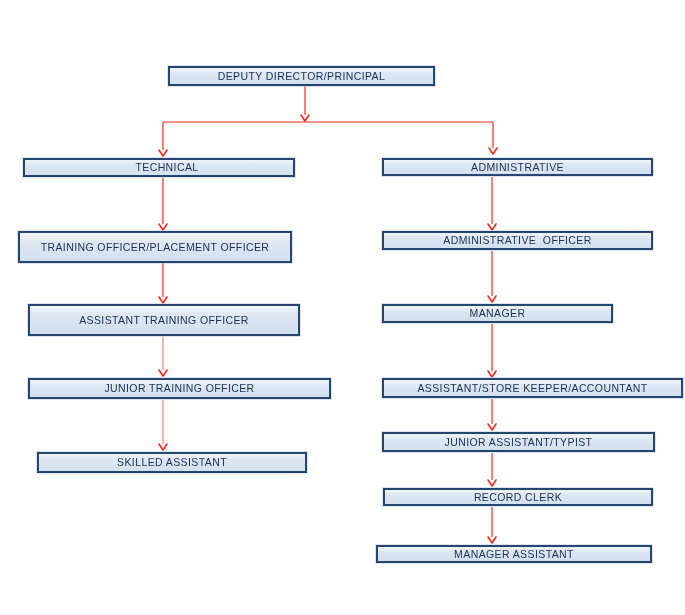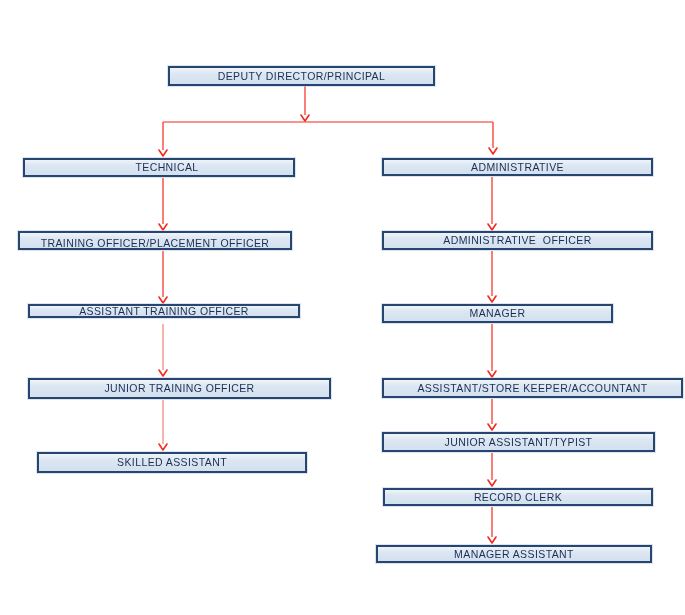--- a/index.html
+++ b/index.html
@@ -51,22 +51,22 @@
   .node .label {
     color: #1b2f52;
     font-size: 10.5px;
     line-height: 1;
     letter-spacing: 0.4px;
     white-space: pre;
     transform: translateY(-0.5px);
   }
   .n-deputy          { left: 168px; top: 66px;  width: 267px; height: 20px; }
   .n-technical       { left: 23px;  top: 158px; width: 272px; height: 19px; padding-left: 16px; }
-  .n-training        { left: 18px;  top: 231px; width: 274px; height: 19px; align-items: flex-end; }
-  .n-asst-training   { left: 28px;  top: 304px; width: 272px; height: 14px; }
+  .n-training        { left: 18px;  top: 231px; width: 274px; height: 32px; }
+  .n-asst-training   { left: 28px;  top: 304px; width: 272px; height: 32px; }
   .n-junior-training { left: 28px;  top: 378px; width: 303px; height: 21px; }
   .n-skilled         { left: 37px;  top: 452px; width: 270px; height: 21px; }
   .n-administrative  { left: 382px; top: 158px; width: 271px; height: 18px; }
   .n-admin-officer   { left: 382px; top: 231px; width: 271px; height: 19px; }
   .n-manager         { left: 382px; top: 304px; width: 231px; height: 19px; }
   .n-asst-store      { left: 382px; top: 378px; width: 301px; height: 20px; }
   .n-junior-asst     { left: 382px; top: 432px; width: 273px; height: 20px; }
   .n-record          { left: 383px; top: 488px; width: 270px; height: 18px; }
   .n-office          { left: 376px; top: 545px; width: 276px; height: 18px; }
 </style>

